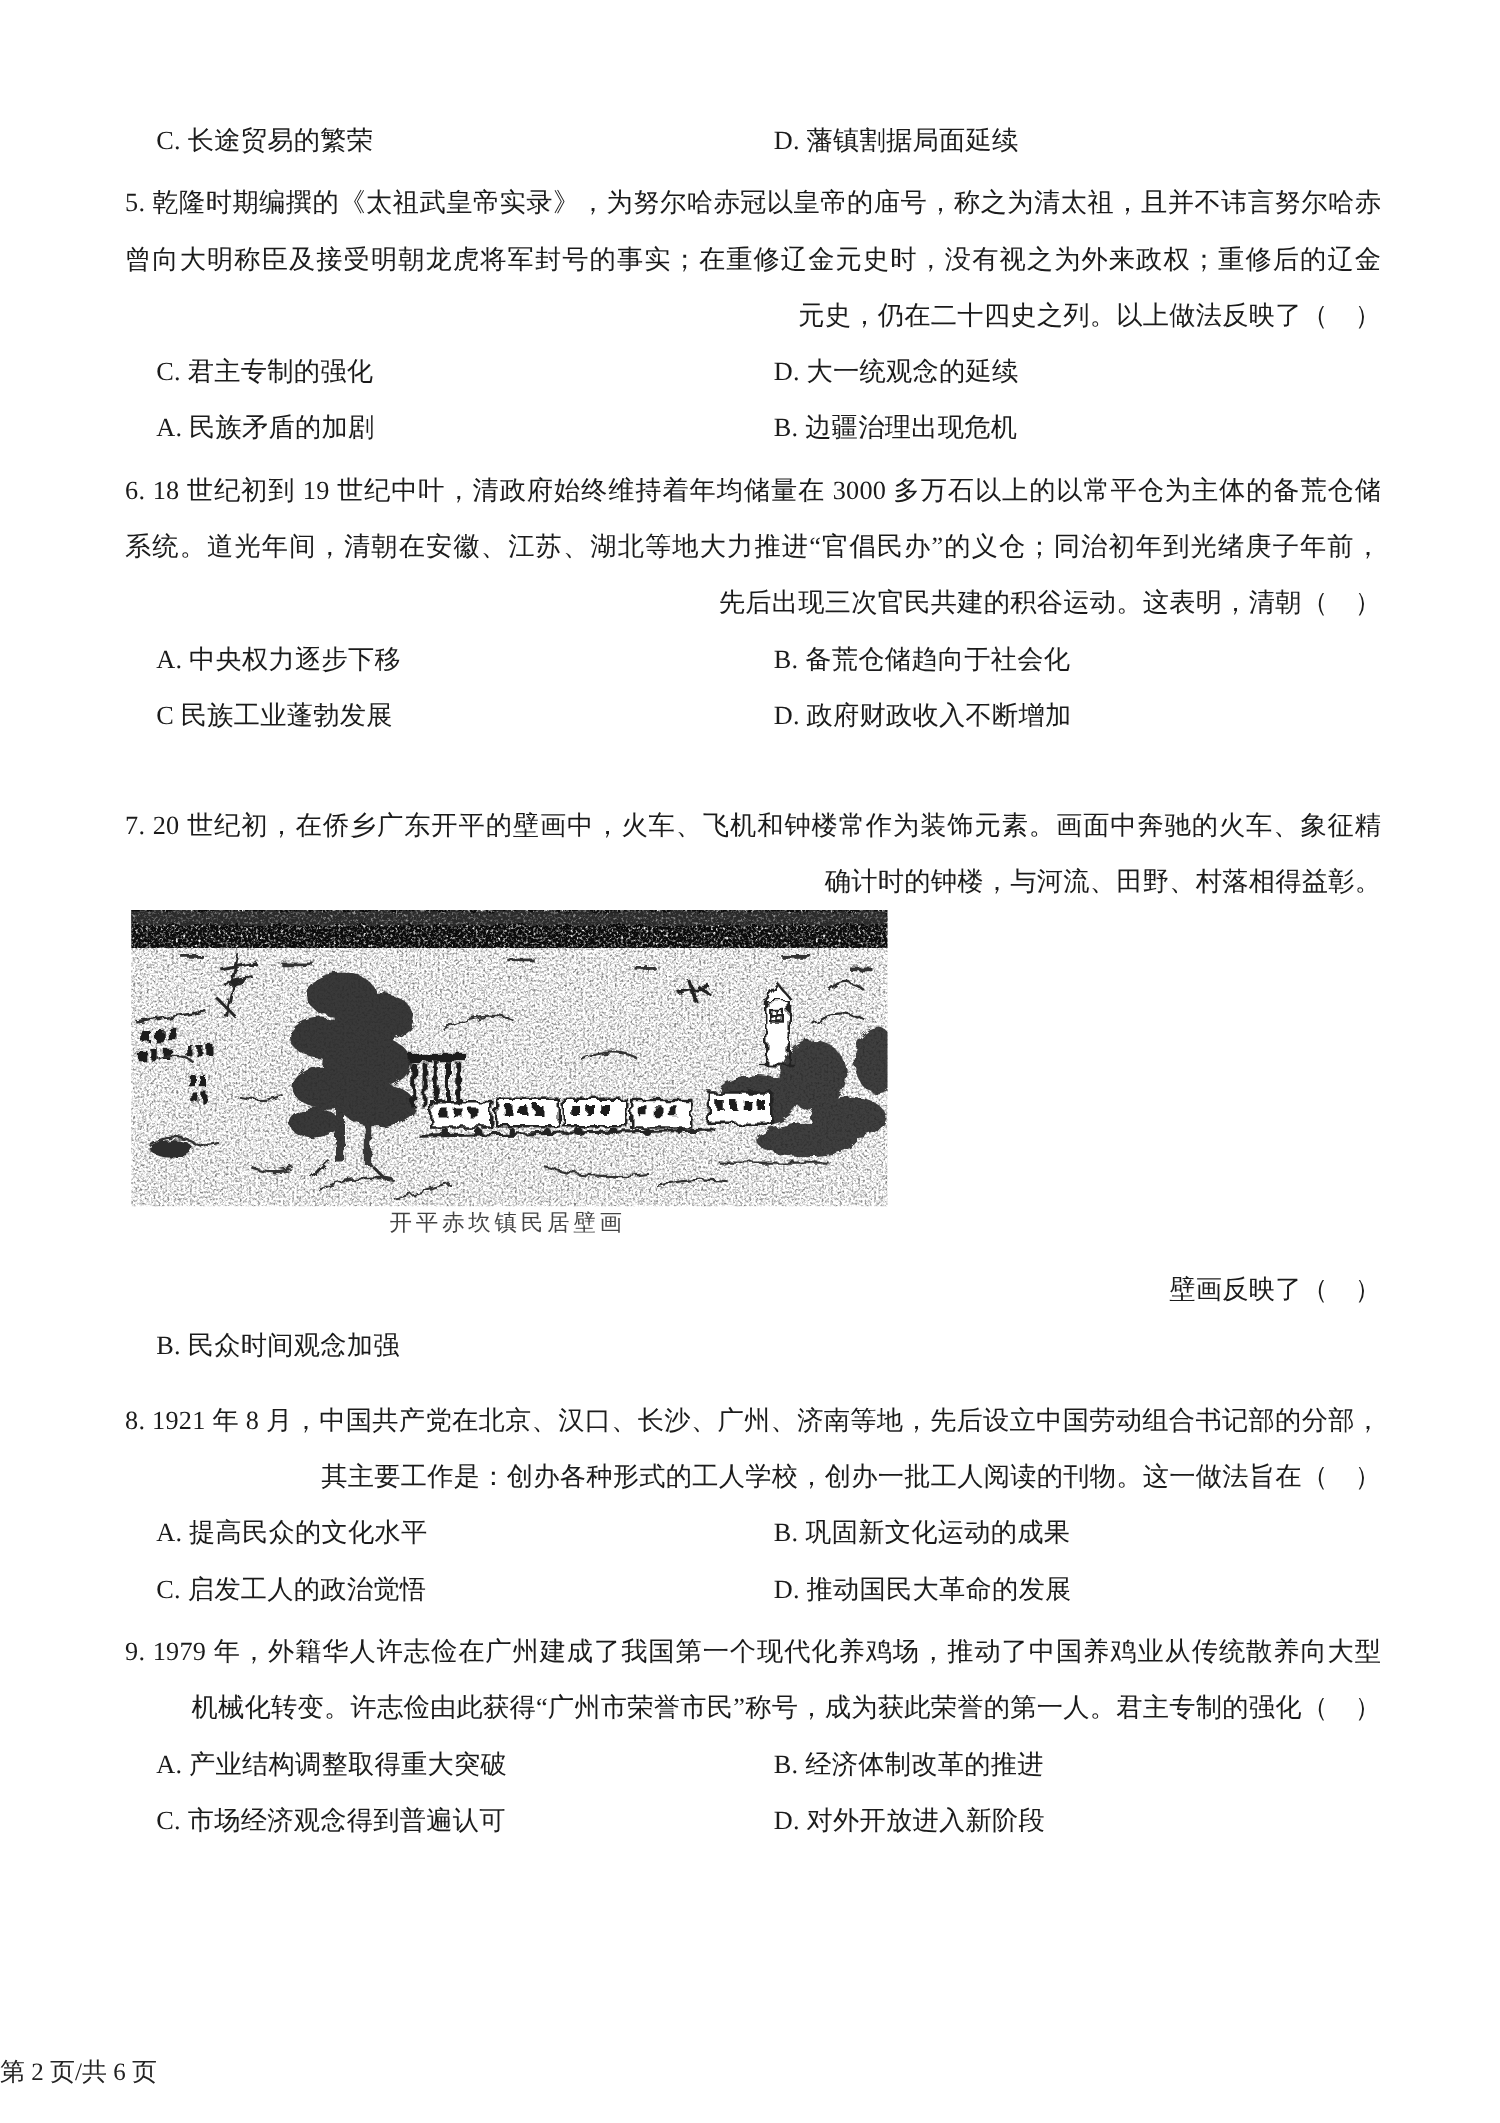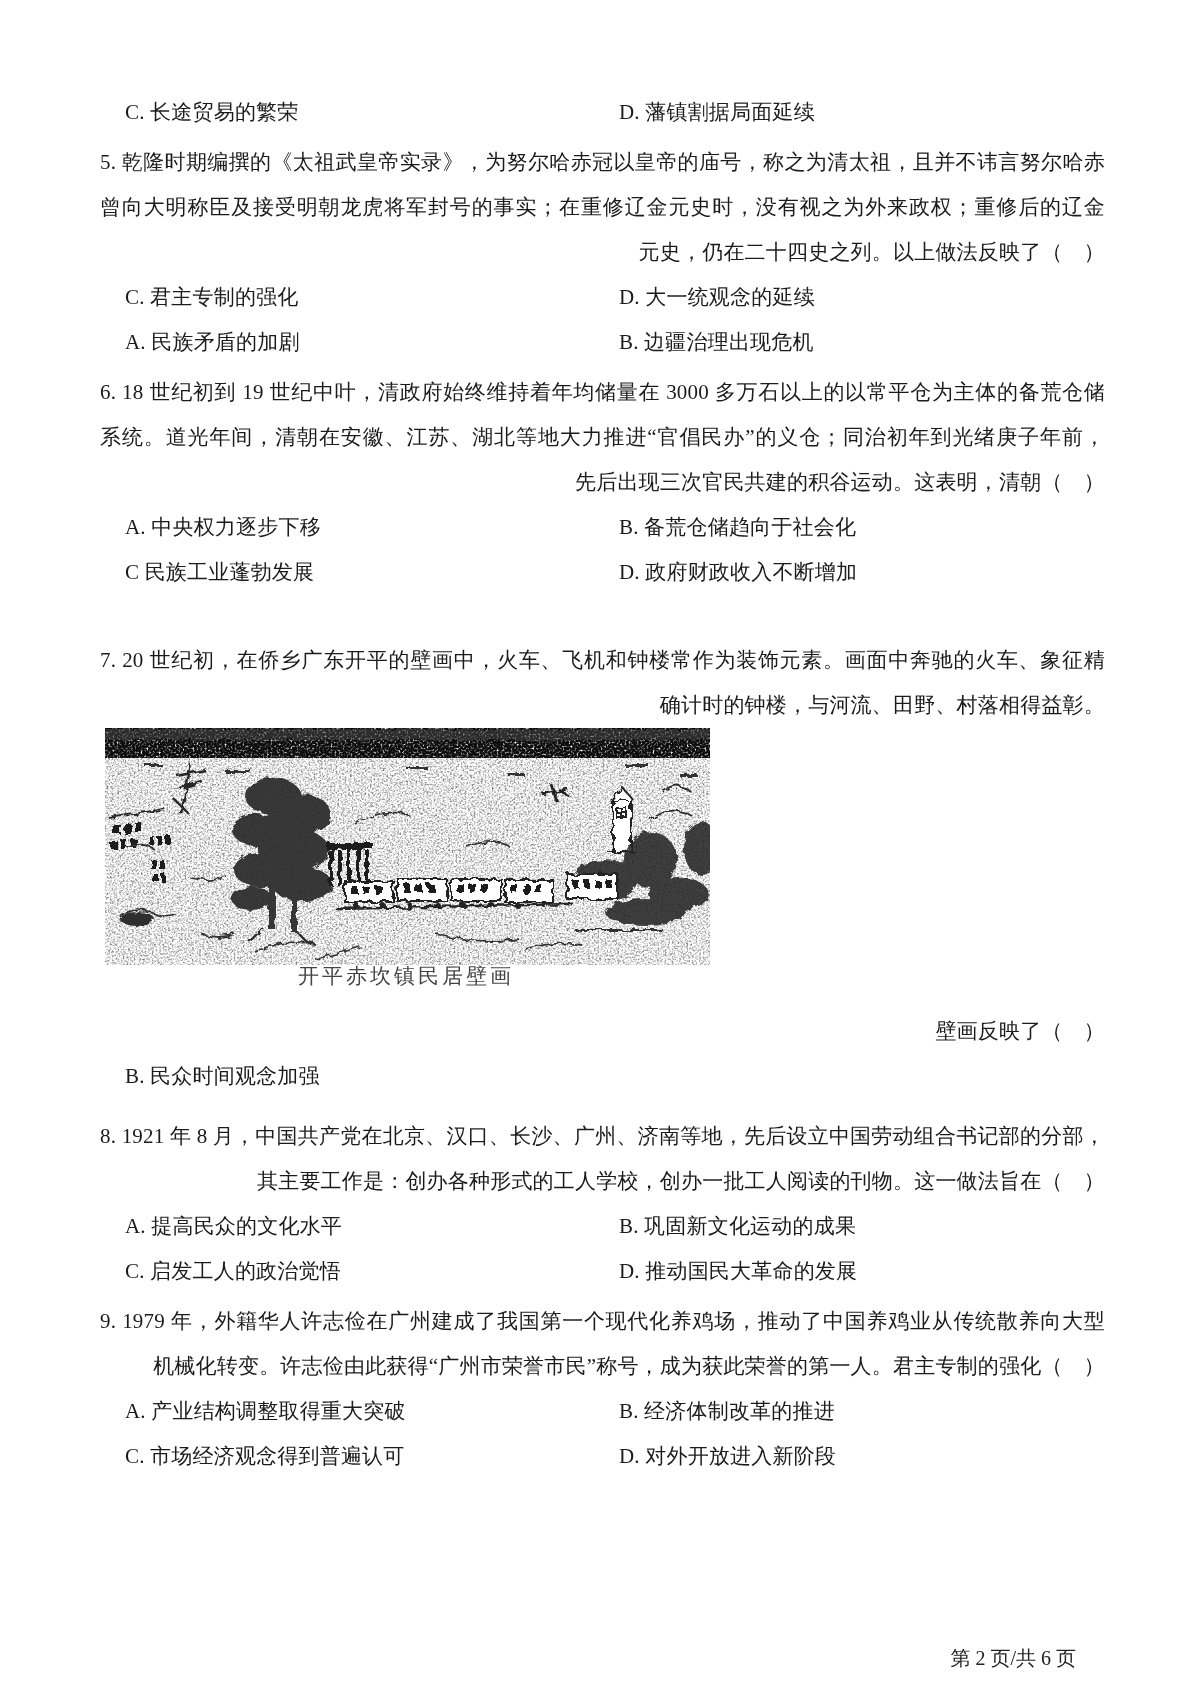--- a/index.html
+++ b/index.html
@@ -17,26 +17,26 @@
   .lline{text-align:right;}
   .opt-row{display:grid;grid-template-columns:494px 1fr;padding-left:4px;margin-left:21px;}
   .opt-row span{display:block;}
   .stem{margin-top:5px;}
   .stem-q7{margin-top:43px;}
   .stem-q8{margin-top:15px;}
   .qline{margin-top:18px;}
   figure.mural{margin:0;padding:0;width:612px;}
   figure.mural svg{display:block;margin-left:5px;}
   figure.mural figcaption{
-    text-align:center;font-size:21px;letter-spacing:3px;line-height:26px;
-    color:#2f2f2f;filter:blur(0.4px) opacity(0.9);font-family:Liberation Mono, monospace;
+    text-align:center;font-size:18px;letter-spacing:3px;line-height:26px;
+    color:#2f2f2f;filter:blur(0.4px) opacity(0.9);
   }
   .footer{
     position:absolute;top:1638px;left:0;width:1076px;
-    text-align:right;font-size:20px;line-height:40px;color:#222;
+    text-align:left;font-size:20px;line-height:40px;color:#222;
   }
 </style>
 </head>
 <body>
 
 <div class="page">
   <main class="content">
 
     <div class="opt-row">
       <span>C. 长途贸易的繁荣</span>

